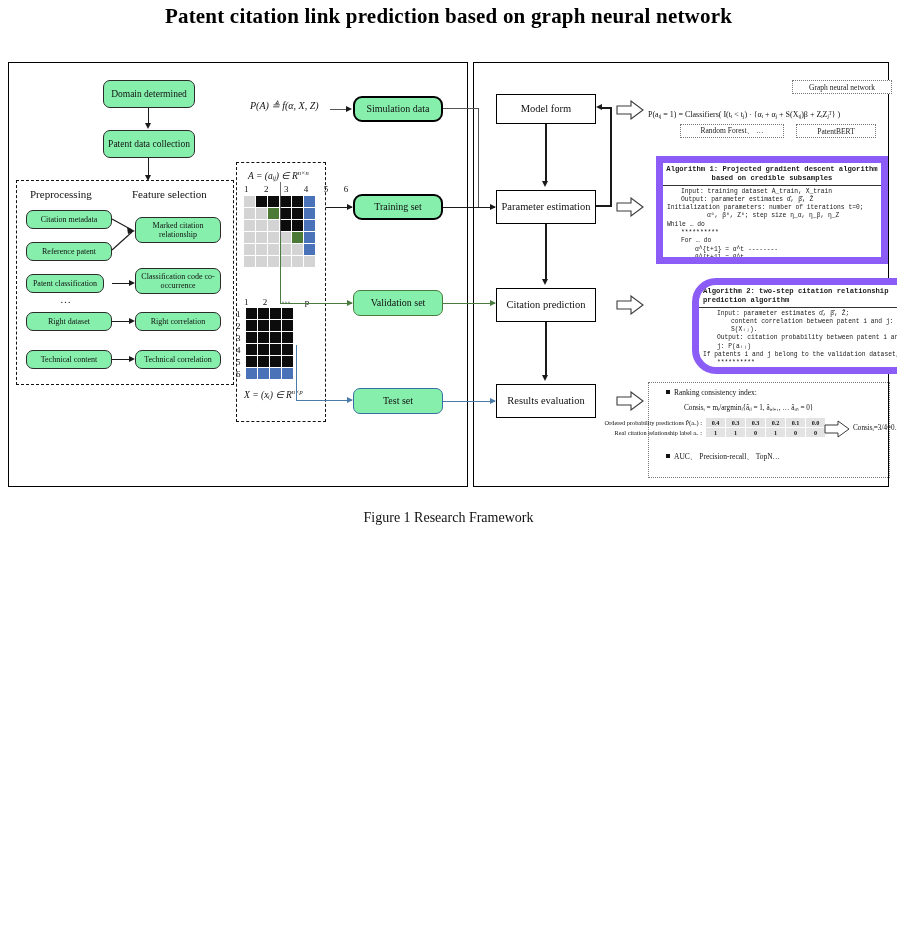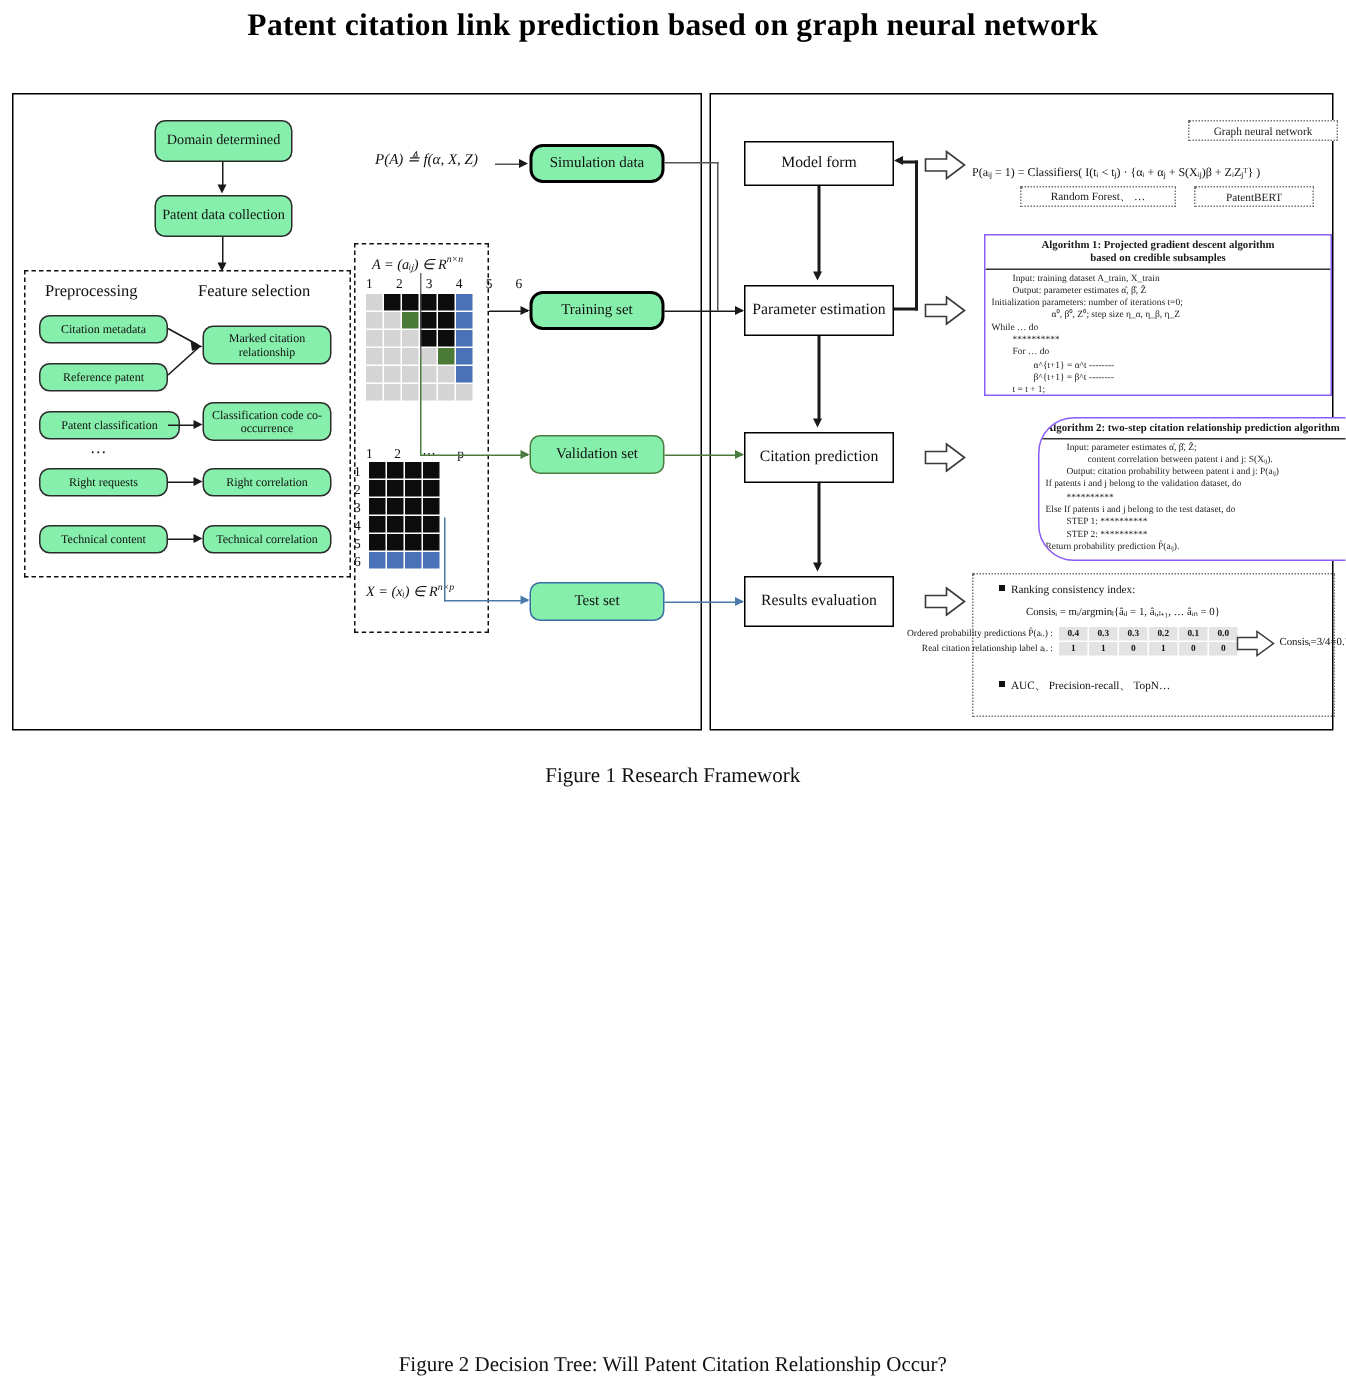--- a/index.html
+++ b/index.html
@@ -53,22 +53,22 @@
   .ah-down{border-left:3.5px solid transparent;border-right:3.5px solid transparent;border-top:6px solid #1a1a1a;}
   .ah-right{border-top:3.5px solid transparent;border-bottom:3.5px solid transparent;border-left:6px solid #1a1a1a;}
   .ah-right.g{border-left-color:#4a7c3f;}
   .ah-right.b{border-left-color:#4a7ba8;}
   .ah-left{border-top:3.5px solid transparent;border-bottom:3.5px solid transparent;border-right:6px solid #1a1a1a;}
 
   
   .blockarrow{position:absolute;}
 
   
-  .algbox{position:absolute;box-sizing:border-box;border:1px solid #8b5cf6;background:#fff;
-    font-family:Liberation Serif, serif;color:#1a1a1a;overflow:hidden;}
+  .algbox{position:absolute;box-sizing:border-box;border:7px solid #8b5cf6;background:#fff;
+    font-family:Liberation Mono, monospace;color:#1a1a1a;overflow:hidden;}
   .alg-title{font-weight:bold;text-align:center;font-size:7.2px;line-height:1.25;
     border-bottom:1px solid #333;padding:1.5px 2px 2px;}
   .alg-body{font-size:6.3px;line-height:1.32;padding:2px 4px;}
   .alg-body .ind1{padding-left:14px;}
   .alg-body .ind2{padding-left:28px;}
   .alg-body .ind3{padding-left:40px;}
 
   .tiny-tag{position:absolute;box-sizing:border-box;border:1px dotted #777;background:#fff;
     font-family:"Liberation Serif",serif;font-size:7.5px;color:#1a1a1a;
     display:flex;align-items:center;justify-content:center;text-align:center;}
@@ -116,28 +116,28 @@
 
     <div class="rbox" style="left:18px;top:148px;width:86px;height:19px;font-size:8px;">Citation metadata</div>
     <div class="rbox" style="left:18px;top:180px;width:86px;height:19px;font-size:8px;text-align:center;">Reference patent</div>
     <div class="rbox" style="left:127px;top:155px;width:86px;height:26px;font-size:8px;">Marked citation relationship</div>
     <svg style="position:absolute;left:100px;top:146px;width:32px;height:56px;overflow:visible">
       <line x1="4" y1="11" x2="24" y2="22" stroke="#1a1a1a" stroke-width="1.1"></line>
       <line x1="4" y1="42" x2="24" y2="24" stroke="#1a1a1a" stroke-width="1.1"></line>
       <polygon points="27,23 19,19 20,26" fill="#1a1a1a"></polygon>
     </svg>
 
-    <div class="rbox" style="left:18px;top:212px;width:94px;height:19px;font-size:8px;text-align:right;">Patent classification</div>
+    <div class="rbox" style="left:18px;top:212px;width:78px;height:19px;font-size:8px;text-align:right;">Patent classification</div>
     <div class="rbox" style="left:127px;top:206px;width:86px;height:26px;font-size:8px;">Classification code co-occurrence</div>
     <div class="ln" style="left:104px;top:221px;width:18px;height:1.2px;"></div>
     <div class="arrowhead ah-right" style="left:121px;top:218px;"></div>
 
     <div class="grp-label" style="left:52px;top:231px;font-size:11px;">…</div>
 
-    <div class="rbox" style="left:18px;top:250px;width:86px;height:19px;font-size:8px;">Right requests</div>
+    <div class="rbox" style="left:18px;top:250px;width:86px;height:19px;font-size:8px;">Right dataset</div>
     <div class="rbox" style="left:127px;top:250px;width:86px;height:19px;font-size:8px;">Right correlation</div>
     <div class="ln" style="left:104px;top:259px;width:18px;height:1.2px;"></div>
     <div class="arrowhead ah-right" style="left:121px;top:256px;"></div>
 
     <div class="rbox" style="left:18px;top:288px;width:86px;height:19px;font-size:8px;">Technical content</div>
     <div class="rbox" style="left:127px;top:288px;width:86px;height:19px;font-size:8px;">Technical correlation</div>
     <div class="ln" style="left:104px;top:297px;width:18px;height:1.2px;"></div>
     <div class="arrowhead ah-right" style="left:121px;top:294px;"></div>
 
     <div class="dashed" style="left:228px;top:100px;width:90px;height:260px;border-style:dashed;"></div>
@@ -379,14 +379,13 @@
         <line x1="566" y1="753" x2="600" y2="782"></line>
         <line x1="448" y1="825" x2="424" y2="852"></line>
         <line x1="502" y1="825" x2="528" y2="852"></line>
         <line x1="605" y1="826" x2="582" y2="852"></line>
         <line x1="663" y1="826" x2="690" y2="852"></line>
       </g>
     </svg>
 
   </div>
 
-  <div class="caption" style="top:903px;">Figure 2 Decision Tree: Will Patent Citation Relationship Occur?</div>
 </div>
 
 </body></html>

